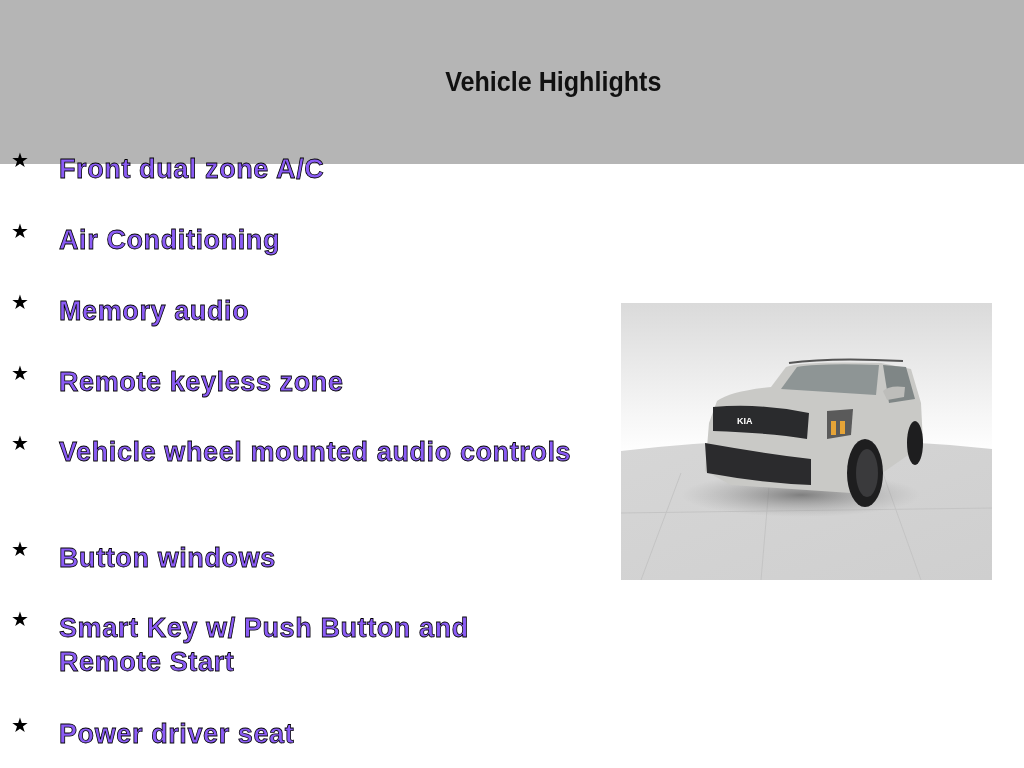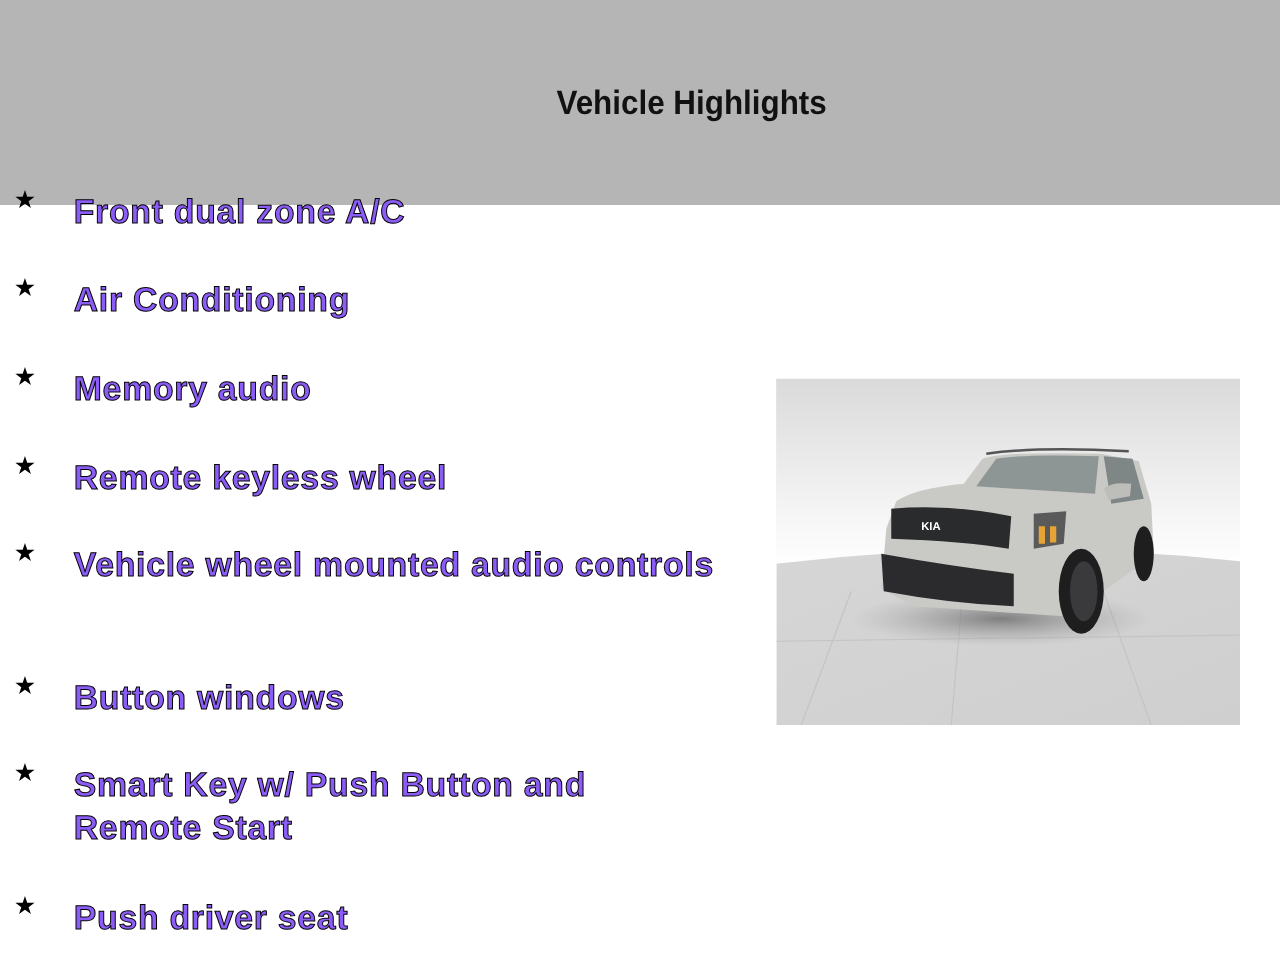--- a/index.html
+++ b/index.html
@@ -60,37 +60,37 @@
   <div class="feature" style="top:223px;">
     <span class="star">★</span>
     <span class="feature-text">Air Conditioning</span>
   </div>
   <div class="feature" style="top:294px;">
     <span class="star">★</span>
     <span class="feature-text">Memory audio</span>
   </div>
   <div class="feature" style="top:365px;">
     <span class="star">★</span>
-    <span class="feature-text">Remote keyless wheel</span>
+    <span class="feature-text">Remote keyless zone</span>
   </div>
   <div class="feature" style="top:435px;">
     <span class="star">★</span>
     <span class="feature-text">Vehicle wheel mounted audio controls</span>
   </div>
   <div class="feature" style="top:541px;">
     <span class="star">★</span>
     <span class="feature-text">Button windows</span>
   </div>
   <div class="feature" style="top:611px;">
     <span class="star">★</span>
     <span class="feature-text">Smart Key w/ Push Button and Remote Start</span>
   </div>
   <div class="feature" style="top:717px;">
     <span class="star">★</span>
-    <span class="feature-text">Push driver seat</span>
+    <span class="feature-text">Power driver seat</span>
   </div>
 </div>
 
 <div class="photo">
   <svg width="371" height="277" viewBox="0 0 371 277" xmlns="http://www.w3.org/2000/svg">
     <defs>
       <linearGradient id="bg" x1="0" y1="0" x2="0" y2="1">
         <stop offset="0" stop-color="#dadada"></stop>
         <stop offset="0.4" stop-color="#f6f6f6"></stop>
         <stop offset="0.55" stop-color="#ffffff"></stop>

